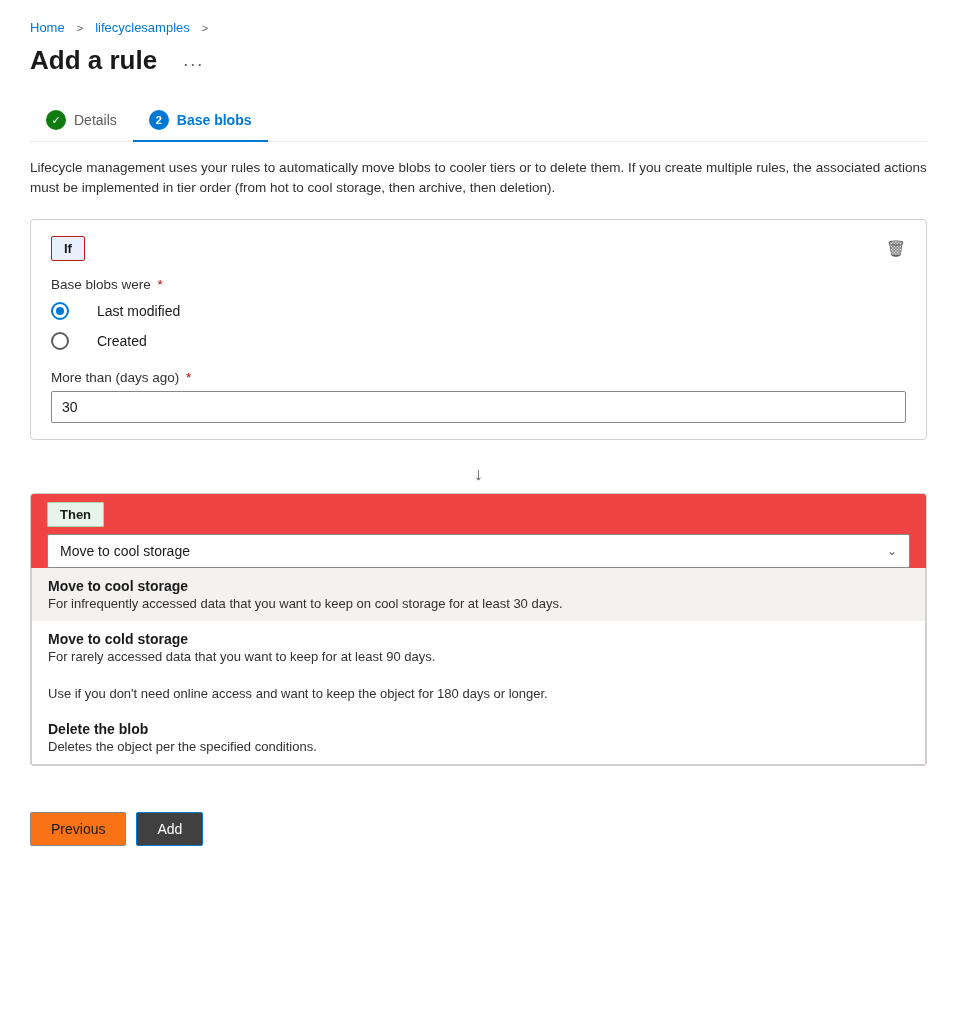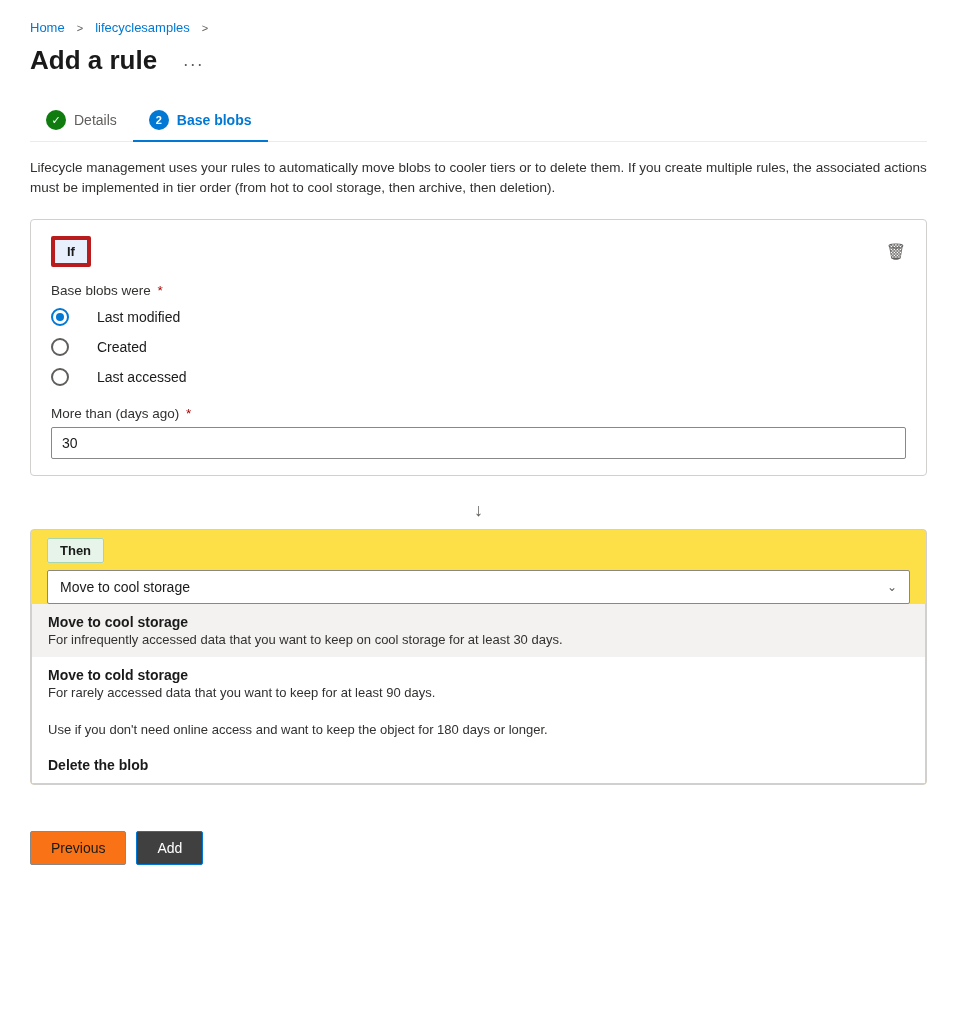--- a/index.html
+++ b/index.html
@@ -123,21 +123,21 @@
       align-items: center;
       justify-content: space-between;
       margin-bottom: 16px;
     }
     .if-badge {
       background: #e8f0fe;
       color: #1a1a1a;
       font-weight: 600;
       font-size: 13px;
       padding: 4px 12px;
-      border: 4px solid #b91c1c;
+      border: 1px solid #b91c1c;
       border-radius: 2px;
     }
     .then-badge {
       background: #e6f4ea;
       color: #1a1a1a;
       font-weight: 600;
       font-size: 13px;
       padding: 4px 12px;
       border: 1px solid #a8d5b0;
       border-radius: 2px;
@@ -219,21 +219,21 @@
       align-items: center;
       padding: 8px 0;
       color: #605e5c;
       font-size: 18px;
     }
 
     
     .then-card {
       border: 1px solid #d2d0ce;
       border-radius: 4px;
-      background: #fde047;
+      background: #ef4444;
       overflow: visible;
       position: relative;
     }
     .then-header {
       padding: 12px 16px;
       border-bottom: none;
     }
 
     
     .dropdown-container {
@@ -352,24 +352,20 @@
   </div>
 
   <div class="radio-group">
     <label class="radio-item">
       <div class="radio-input checked"></div>
       <span class="radio-label">Last modified</span>
     </label>
     <label class="radio-item">
       <div class="radio-input unchecked"></div>
       <span class="radio-label">Created</span>
-    </label>
-    <label class="radio-item">
-      <div class="radio-input unchecked"></div>
-      <span class="radio-label">Last accessed</span>
     </label>
   </div>
 
   <div class="input-label">
     <span>More than (days ago)</span>
     <span class="required-star">*</span>
   </div>
   <input type="text" class="text-input" value="30" style="">
 </div>
 
@@ -396,20 +392,21 @@
     </div>
     <div class="dropdown-option">
       <div class="option-title">Move to cold storage</div>
       <div class="option-desc">For rarely accessed data that you want to keep for at least 90 days.</div>
     </div>
     <div class="dropdown-option">
       <div class="option-desc">Use if you don't need online access and want to keep the object for 180 days or longer.</div>
     </div>
     <div class="dropdown-option">
       <div class="option-title">Delete the blob</div>
+      <div class="option-desc">Deletes the object per the specified conditions.</div>
     </div>
   </div>
 </div>
 
 <div class="footer">
   <button class="btn-secondary">Previous</button>
   <button class="btn-primary">Add</button>
 </div>
 
 </body></html>

